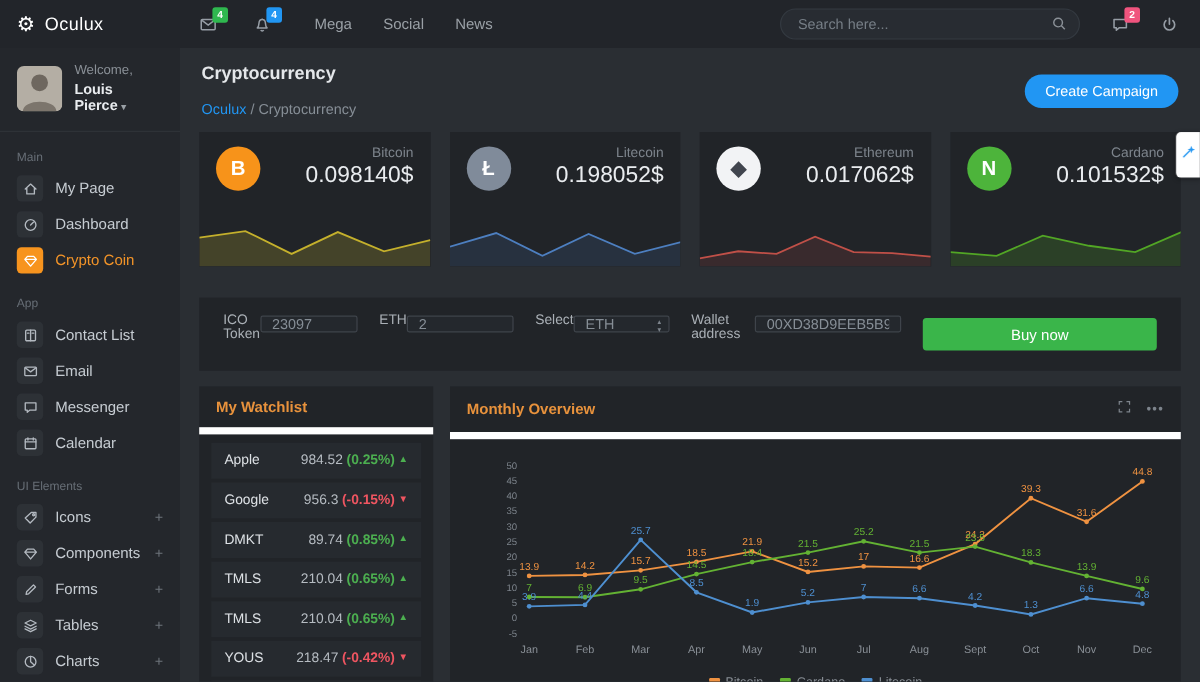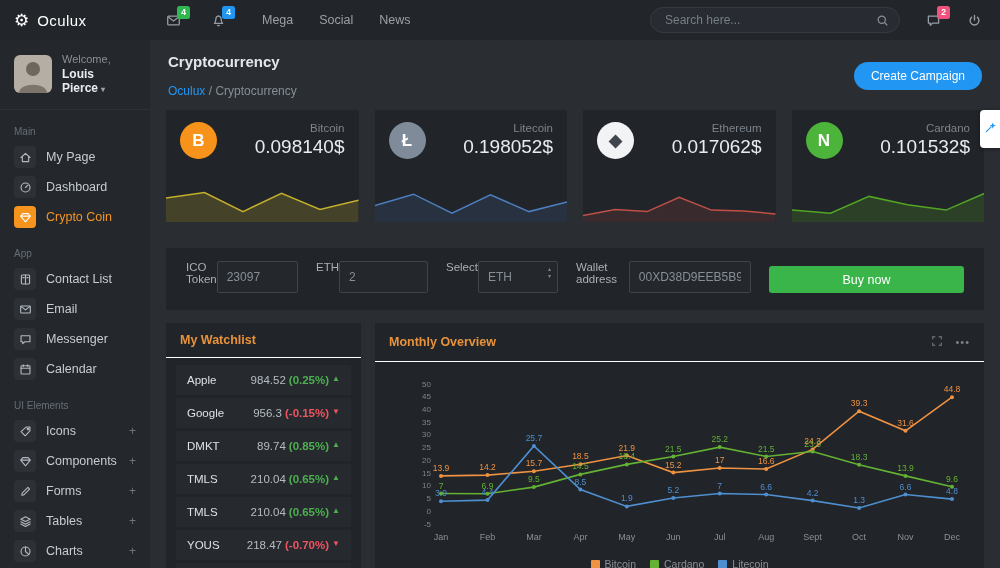--- a/index.html
+++ b/index.html
@@ -78,33 +78,33 @@
   .coin-meta { text-align: right; }
   .coin-name { font-size: 11.5px; color: #7d848c; }
   .coin-val { font-size: 19px; color: #e9ecef; margin-top: 2px; }
   .spark { position: absolute; left: 0; right: 0; bottom: 0; height: 46px; }
   .spark svg { width: 100%; height: 100%; display: block; }
   
   .form-card { background: #212428; margin-top: 26px; padding: 13px 20px 17px;
                display: flex; gap: 18px; }
   .f-field { display: flex; flex-direction: row; }
   .f-label { font-size: 11.5px; color: #aab0b6; margin-bottom: 7px; }
-  .f-input { height: 32px; background: #24282d; border: 1px solid #3f444b; border-radius: 2px;
+  .f-input { height: 14px; background: #24282d; border: 1px solid #3f444b; border-radius: 2px;
              color: #868e96; font-size: 12px; padding: 4px 9px; width: 100%; outline: none; font-family: inherit; }
   .f-sel { position: relative; }
   .stepper { position: absolute; right: 7px; top: 5px; display: flex; flex-direction: column;
              font-size: 6px; line-height: 7px; color: #7d848c; }
   .f-btn-wrap { flex: 1; display: flex; flex-direction: column; justify-content: flex-end; }
   .btn-buy { background: #3ab54a; border: none; color: #fff; font-size: 12.5px;
              height: 27px; border-radius: 3px; cursor: pointer; width: 100%; font-family: inherit; }
   
   .bottom { display: grid; grid-template-columns: 195px 1fr; gap: 14px; margin-top: 13px; align-items: start; }
   .panel { background: #212428; }
   .card-head { display: flex; justify-content: space-between; align-items: center;
-               padding: 10px 14px; border-bottom: 1px solid #ffffff; }
+               padding: 10px 14px; border-bottom: 6px solid #ffffff; }
   .card-title { font-size: 12.5px; font-weight: 600; color: #e8923c; }
   .head-ics { display: flex; gap: 12px; color: #7d848c; align-items: center; }
   .head-ics svg { width: 12px; height: 12px; }
   .dots { font-size: 11px; letter-spacing: 1px; color: #7d848c; cursor: pointer; }
   .w-rows { padding: 7px 10px 0; }
   .wrow { background: #262a2f; height: 30px; margin-bottom: 3px; display: flex;
           align-items: center; justify-content: space-between; padding: 0 11px; cursor: pointer; }
   .w-name { font-size: 11.5px; font-weight: normal; color: #dde1e5; text-align: right; }
   .w-right { font-size: 11.5px; color: #b6bcc2; display: flex; gap: 3px; }
   .w-pct { font-weight: bold; }
@@ -450,21 +450,21 @@
             <span class="w-right">
               <span class="w-val">210.04</span>
               <span class="w-pct">(0.65%)</span>
               <span class="w-arrow">▲</span>
             </span>
           </div>
           <div class="wrow down">
             <span class="w-name">YOUS</span>
             <span class="w-right">
               <span class="w-val">218.47</span>
-              <span class="w-pct">(-0.70%)</span>
+              <span class="w-pct">(-0.42%)</span>
               <span class="w-arrow">▼</span>
             </span>
           </div>
           <div class="wrow down"></div>
         </div>
     </section>
     <section class="panel">
       <div class="card-head">
         <span class="card-title">Monthly Overview</span>
         <span class="head-ics">

